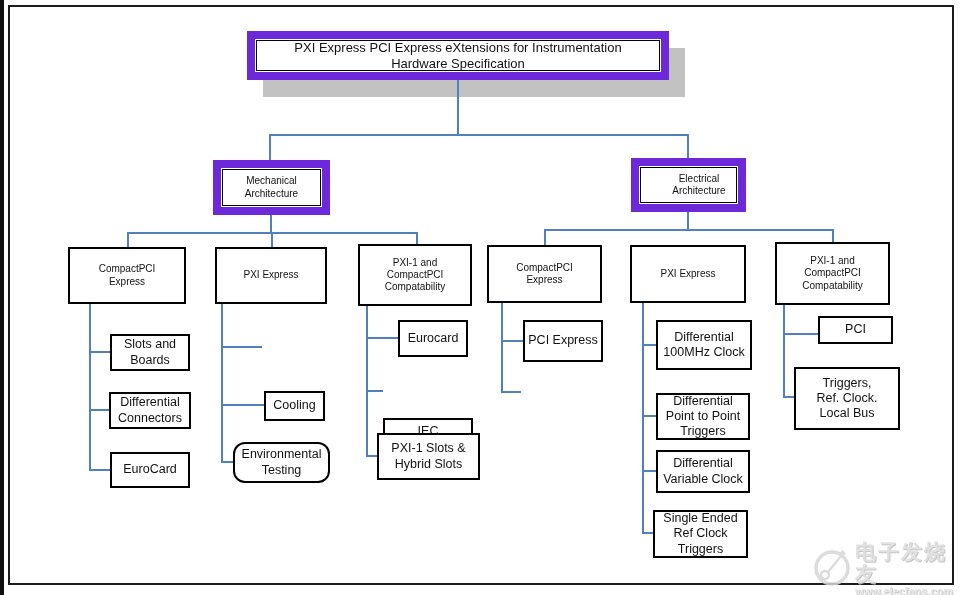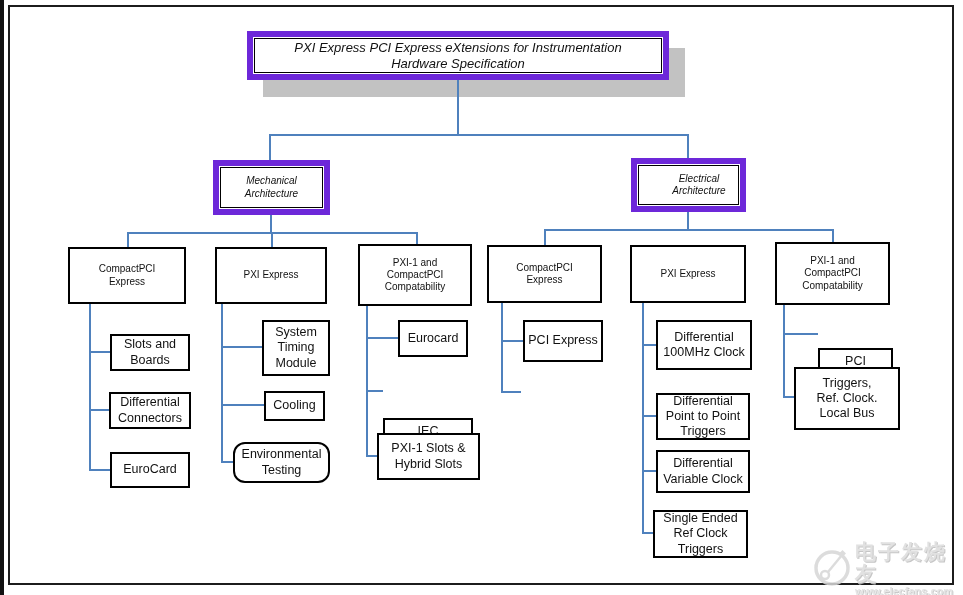--- a/index.html
+++ b/index.html
@@ -13,21 +13,21 @@
   #frame{position:absolute;left:8px;top:5px;width:946px;height:580px;border:2px solid #1c1c1c;box-sizing:border-box;}
 
   
   .box{
     position:absolute;box-sizing:border-box;background:#fff;
     border:2px solid #000;
     display:flex;align-items:center;justify-content:center;
     text-align:center;font-size:12.5px;line-height:1.22;
     white-space:pre-line;z-index:3;
   }
-  .double{border:6px solid #6d28d9;font-style:italic;}
+  .double{border:8px solid #6d28d9;}
   .double::after{
     content:"";position:absolute;inset:1px;border:1px solid #000;pointer-events:none;
   }
   .lvl{font-size:10px;}
   #shadow-title{
     position:absolute;left:263px;top:48px;width:422px;height:49px;
     background:#c2c2c2;z-index:1;
   }
 
   
@@ -55,21 +55,21 @@
   #b-pxi1slots{left:377px;top:433px;width:103px;height:47px;}
 
   #b-pciexp{left:523px;top:320px;width:80px;height:42px;}
   #b-smbus{left:521px;top:373px;width:82px;height:39px;}
 
   #b-diffclock{left:656px;top:320px;width:96px;height:50px;}
   #b-diffp2p{left:656px;top:393px;width:94px;height:47px;}
   #b-diffvar{left:656px;top:450px;width:94px;height:43px;}
   #b-singleend{left:653px;top:510px;width:95px;height:48px;}
 
-  #b-pci{left:818px;top:316px;width:75px;height:28px;margin-top:32px;}
+  #b-pci{left:818px;top:316px;width:75px;height:28px;}
   #b-triggers{left:794px;top:367px;width:106px;height:63px;}
 
   
   .line{position:absolute;background:#4f81bd;z-index:2;}
   .h{height:2px;}
   .v{width:2px;}
 
   
   #watermark{
     position:absolute;right:0px;bottom:2px;width:152px;height:48px;
@@ -162,23 +162,20 @@
   <div class="box lvl" id="b-r-compat">PXI-1 and
 CompactPCI
 Compatability</div>
 
   <div class="box" id="b-slots">Slots and
 Boards</div>
   <div class="box" id="b-diffconn">Differential
 Connectors</div>
   <div class="box" id="b-eurocard1">EuroCard</div>
 
-  <div class="box" id="b-stm">System
-Timing
-Module</div>
   <div class="box" id="b-cooling">Cooling</div>
   <div class="box" id="b-envtest">Environmental
 Testing</div>
 
   <div class="box" id="b-eurocard2">Eurocard</div>
   <div class="box" id="b-iec">IEC
 Connectors</div>
   <div class="box" id="b-pxi1slots">PXI-1 Slots &amp;
 Hybrid Slots</div>
 

